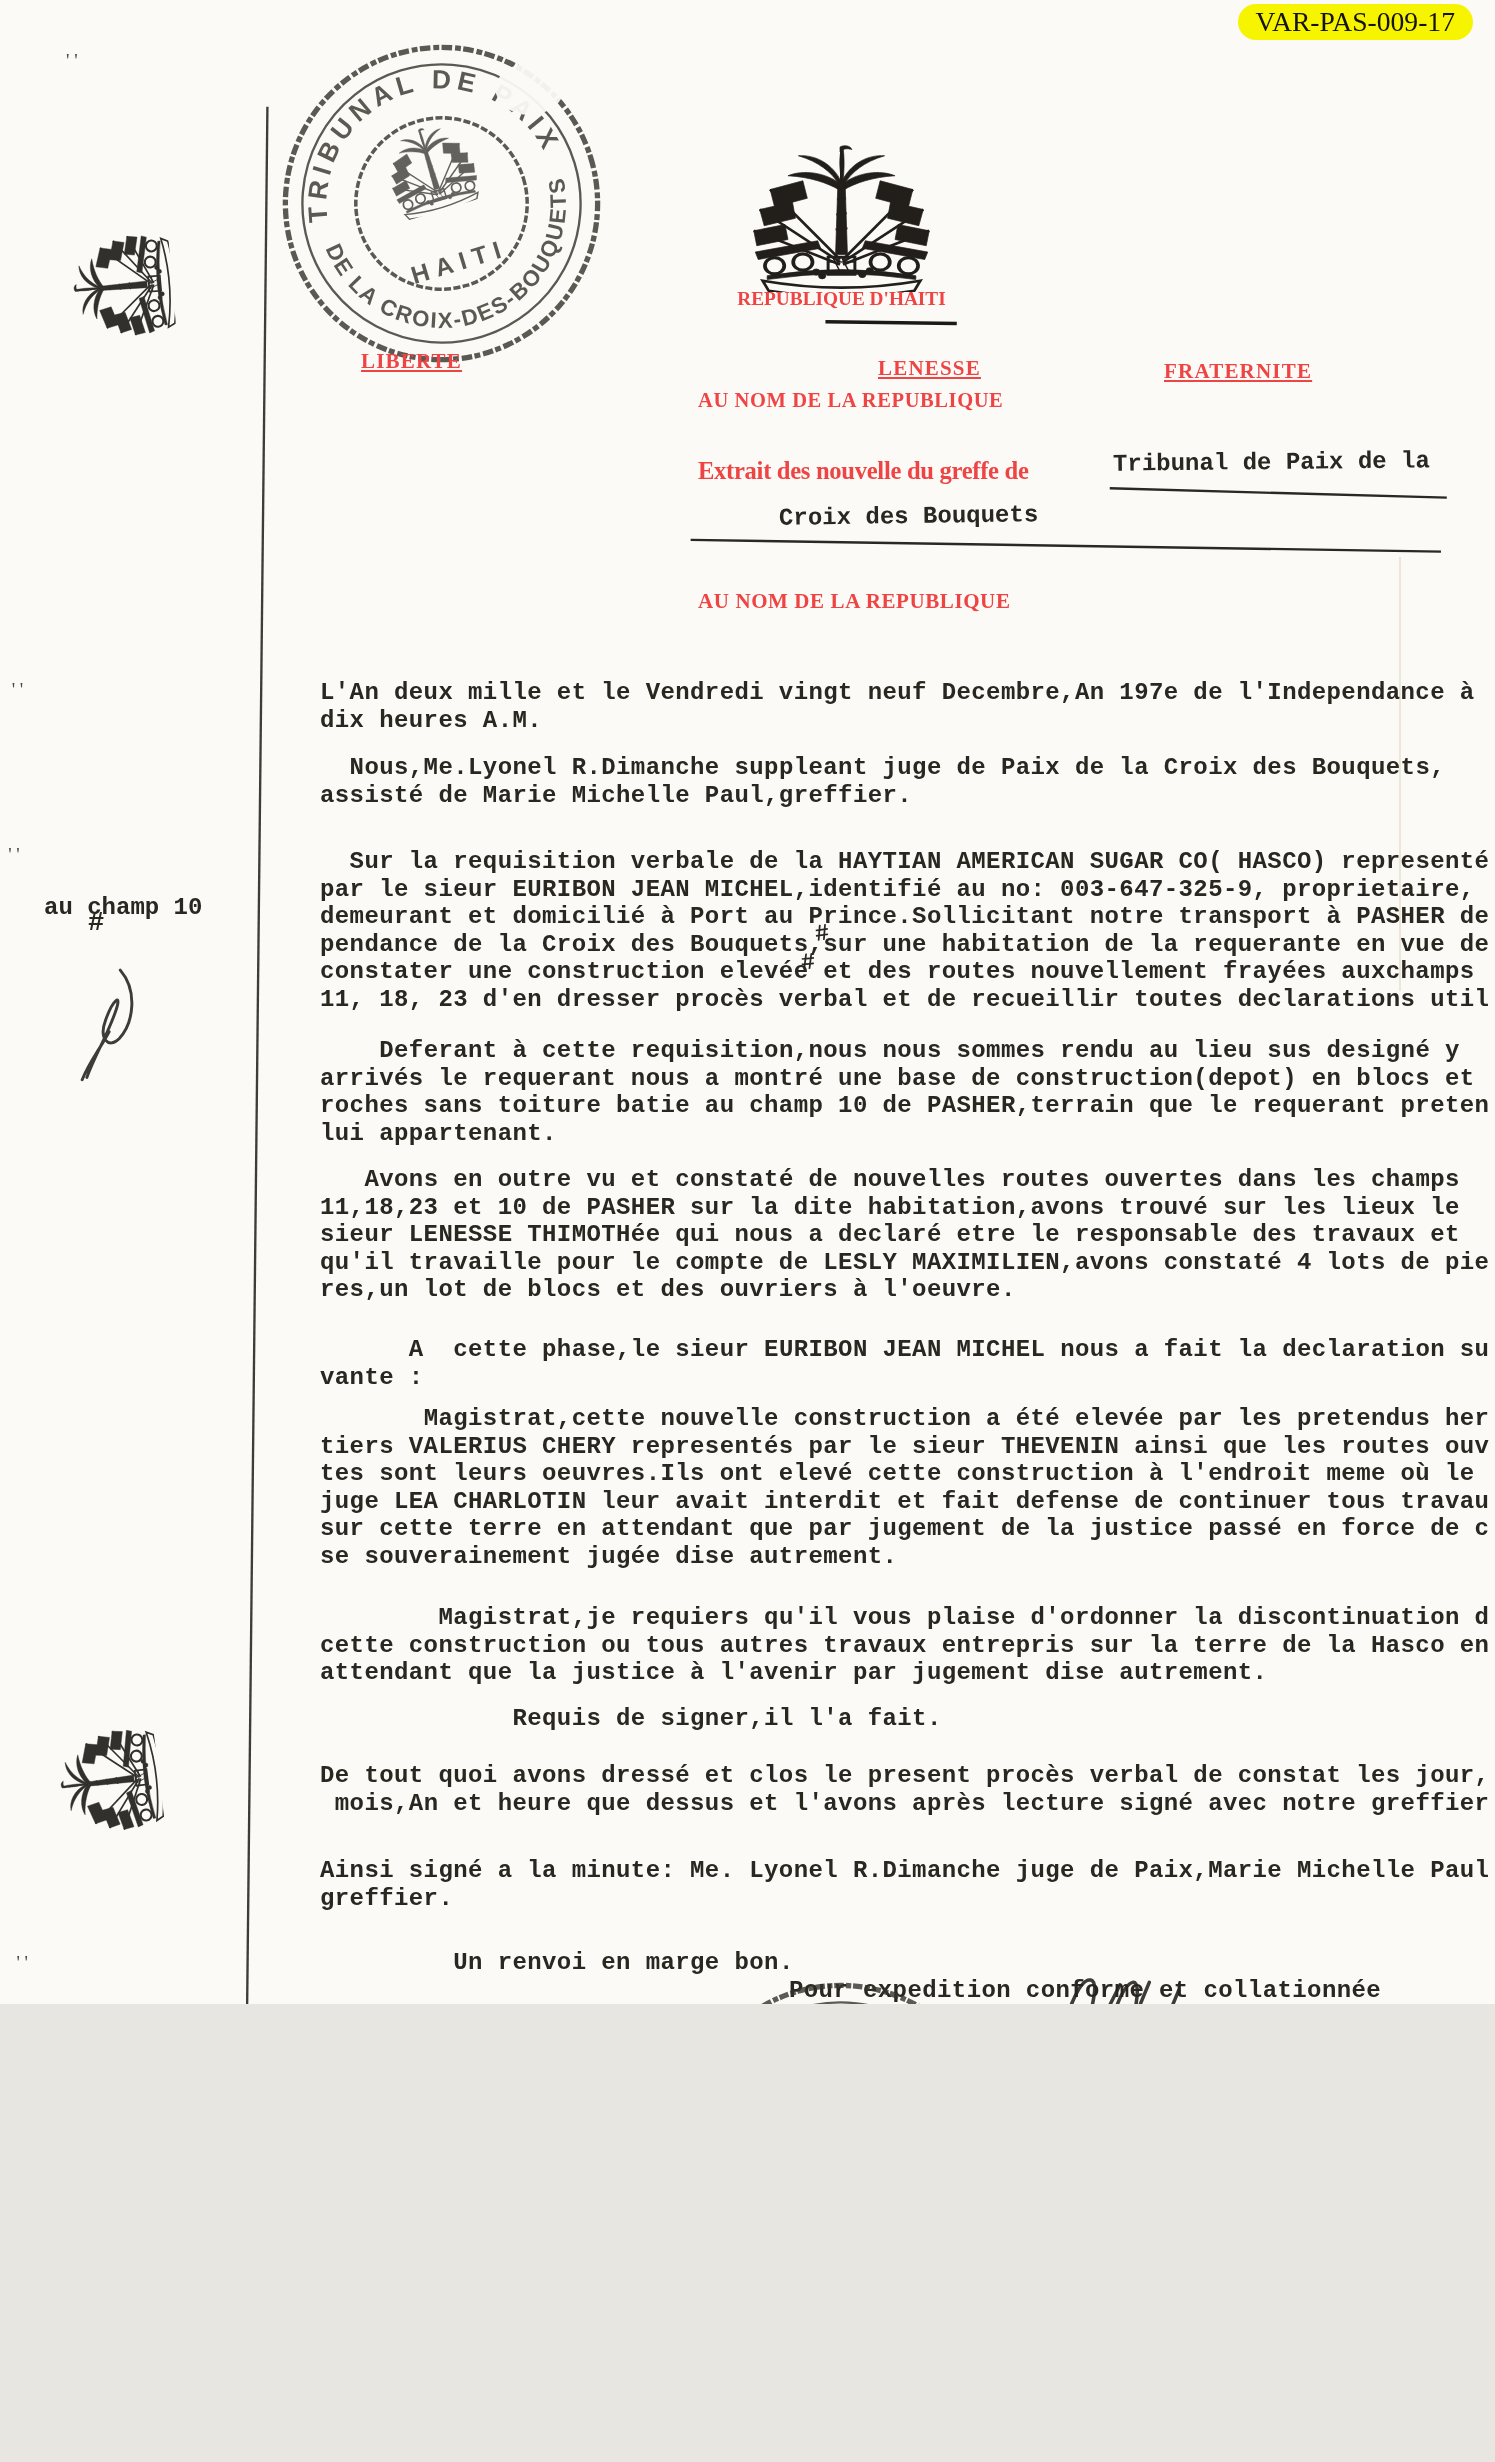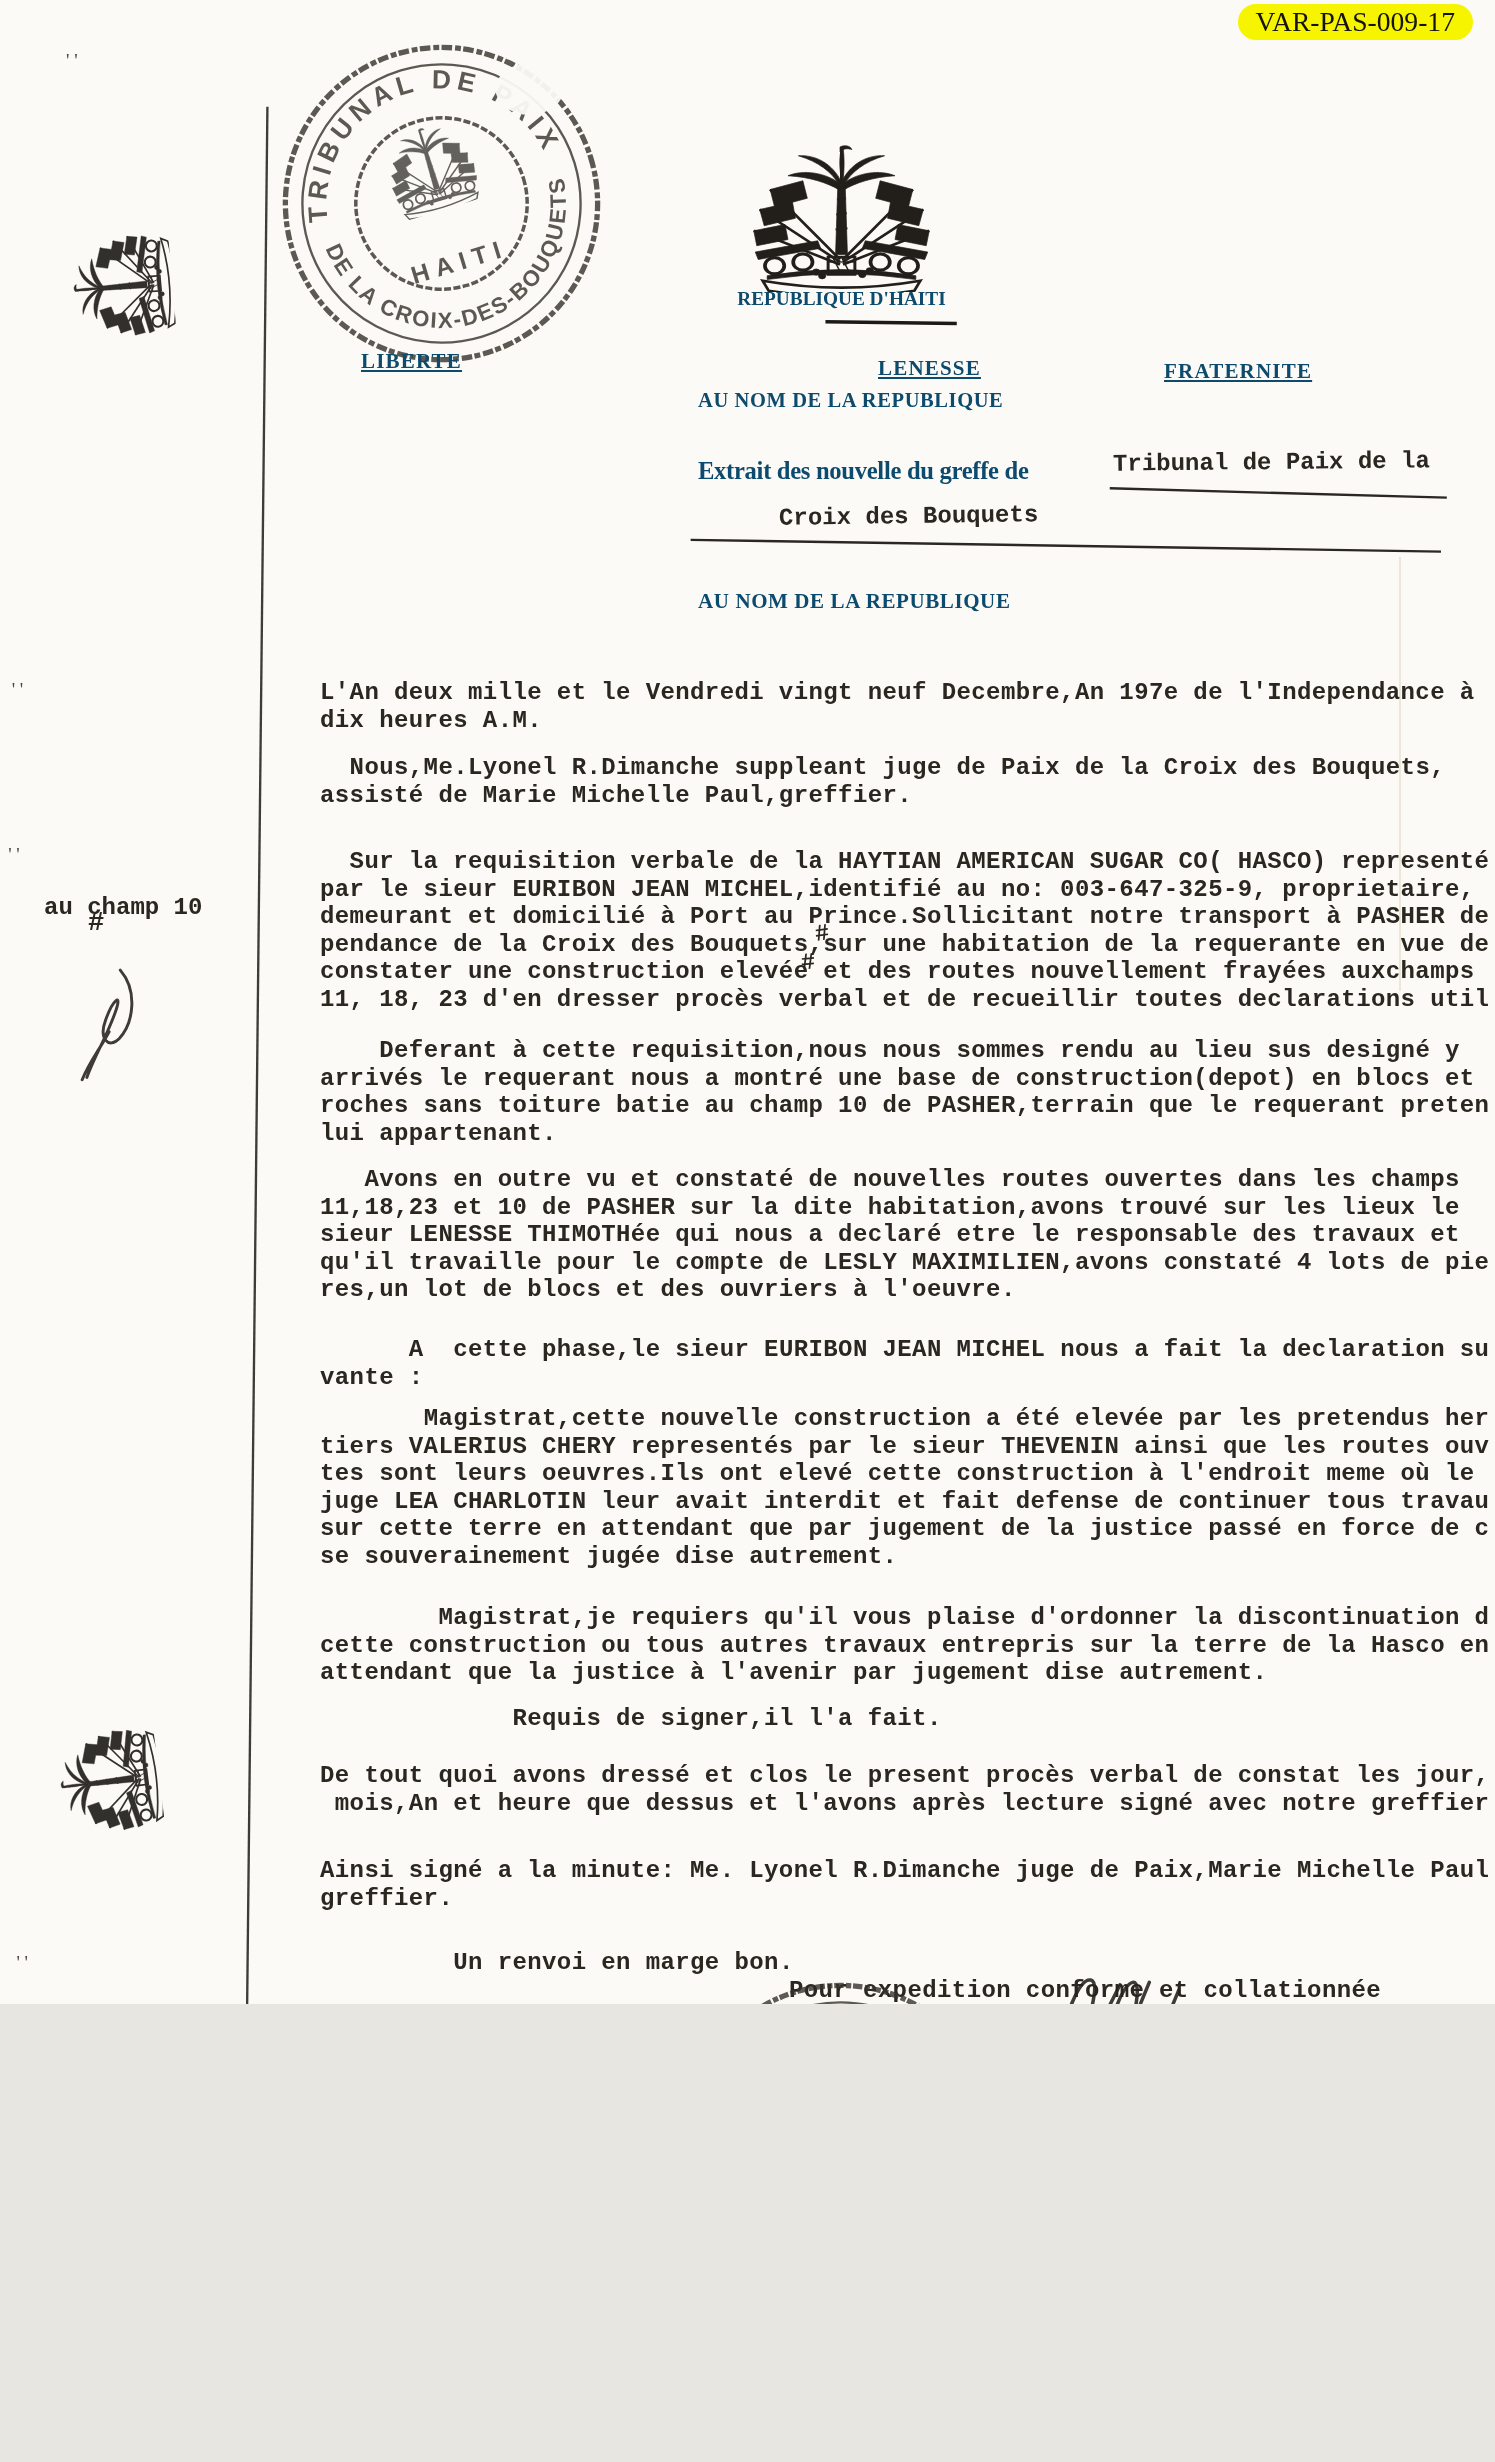--- a/index.html
+++ b/index.html
@@ -5,21 +5,21 @@
   html,body{margin:0;padding:0;background:#e8e6e0;}
   #page{position:relative;width:1495px;height:2004px;background:#fbfaf6;overflow:hidden;
         font-family:"Liberation Serif", serif;color:#221f1b;}
   .abs{position:absolute;}
   
   .mono{position:absolute;font-family:"Liberation Mono", monospace;font-weight:bold;
         font-size:24px;line-height:27.6px;letter-spacing:0.4px;color:#2a2620;
         white-space:pre-wrap;width:1231px;}
   .monofill{position:absolute;font-family:"Liberation Mono", monospace;font-weight:bold;
         font-size:24px;color:#2a2620;white-space:pre;}
-  .serifb{position:absolute;font-family:"Liberation Serif", serif;font-weight:bold;color:#0c4a6e;}
+  .serifb{position:absolute;font-family:"Liberation Serif", serif;font-weight:bold;color:#ef4444;}
   .motto{font-size:21px;letter-spacing:1.2px;text-decoration:underline;}
   .tag{position:absolute;left:1238px;top:3.5px;background:#f7f400;border-radius:19px;
        padding:2.3px 17.6px;font-family:"Liberation Serif", serif;font-size:27.6px;color:#15130f;}
   .stamp{position:absolute;}
   .memblem{position:absolute;opacity:.92;}
   .tick{position:absolute;font-family:"Liberation Serif", serif;font-size:19px;color:#4a453e;}
   .hash{position:absolute;font-family:"Liberation Mono", monospace;font-weight:bold;color:#2a2620;}
   .footer-line{position:absolute;font-family:"Liberation Sans", sans-serif;font-weight:bold;
        font-size:18px;color:#24211c;letter-spacing:0.2px;}
   .blackbar{position:absolute;left:134px;top:2446px;width:1361px;height:16.4px;background:#060606;}

